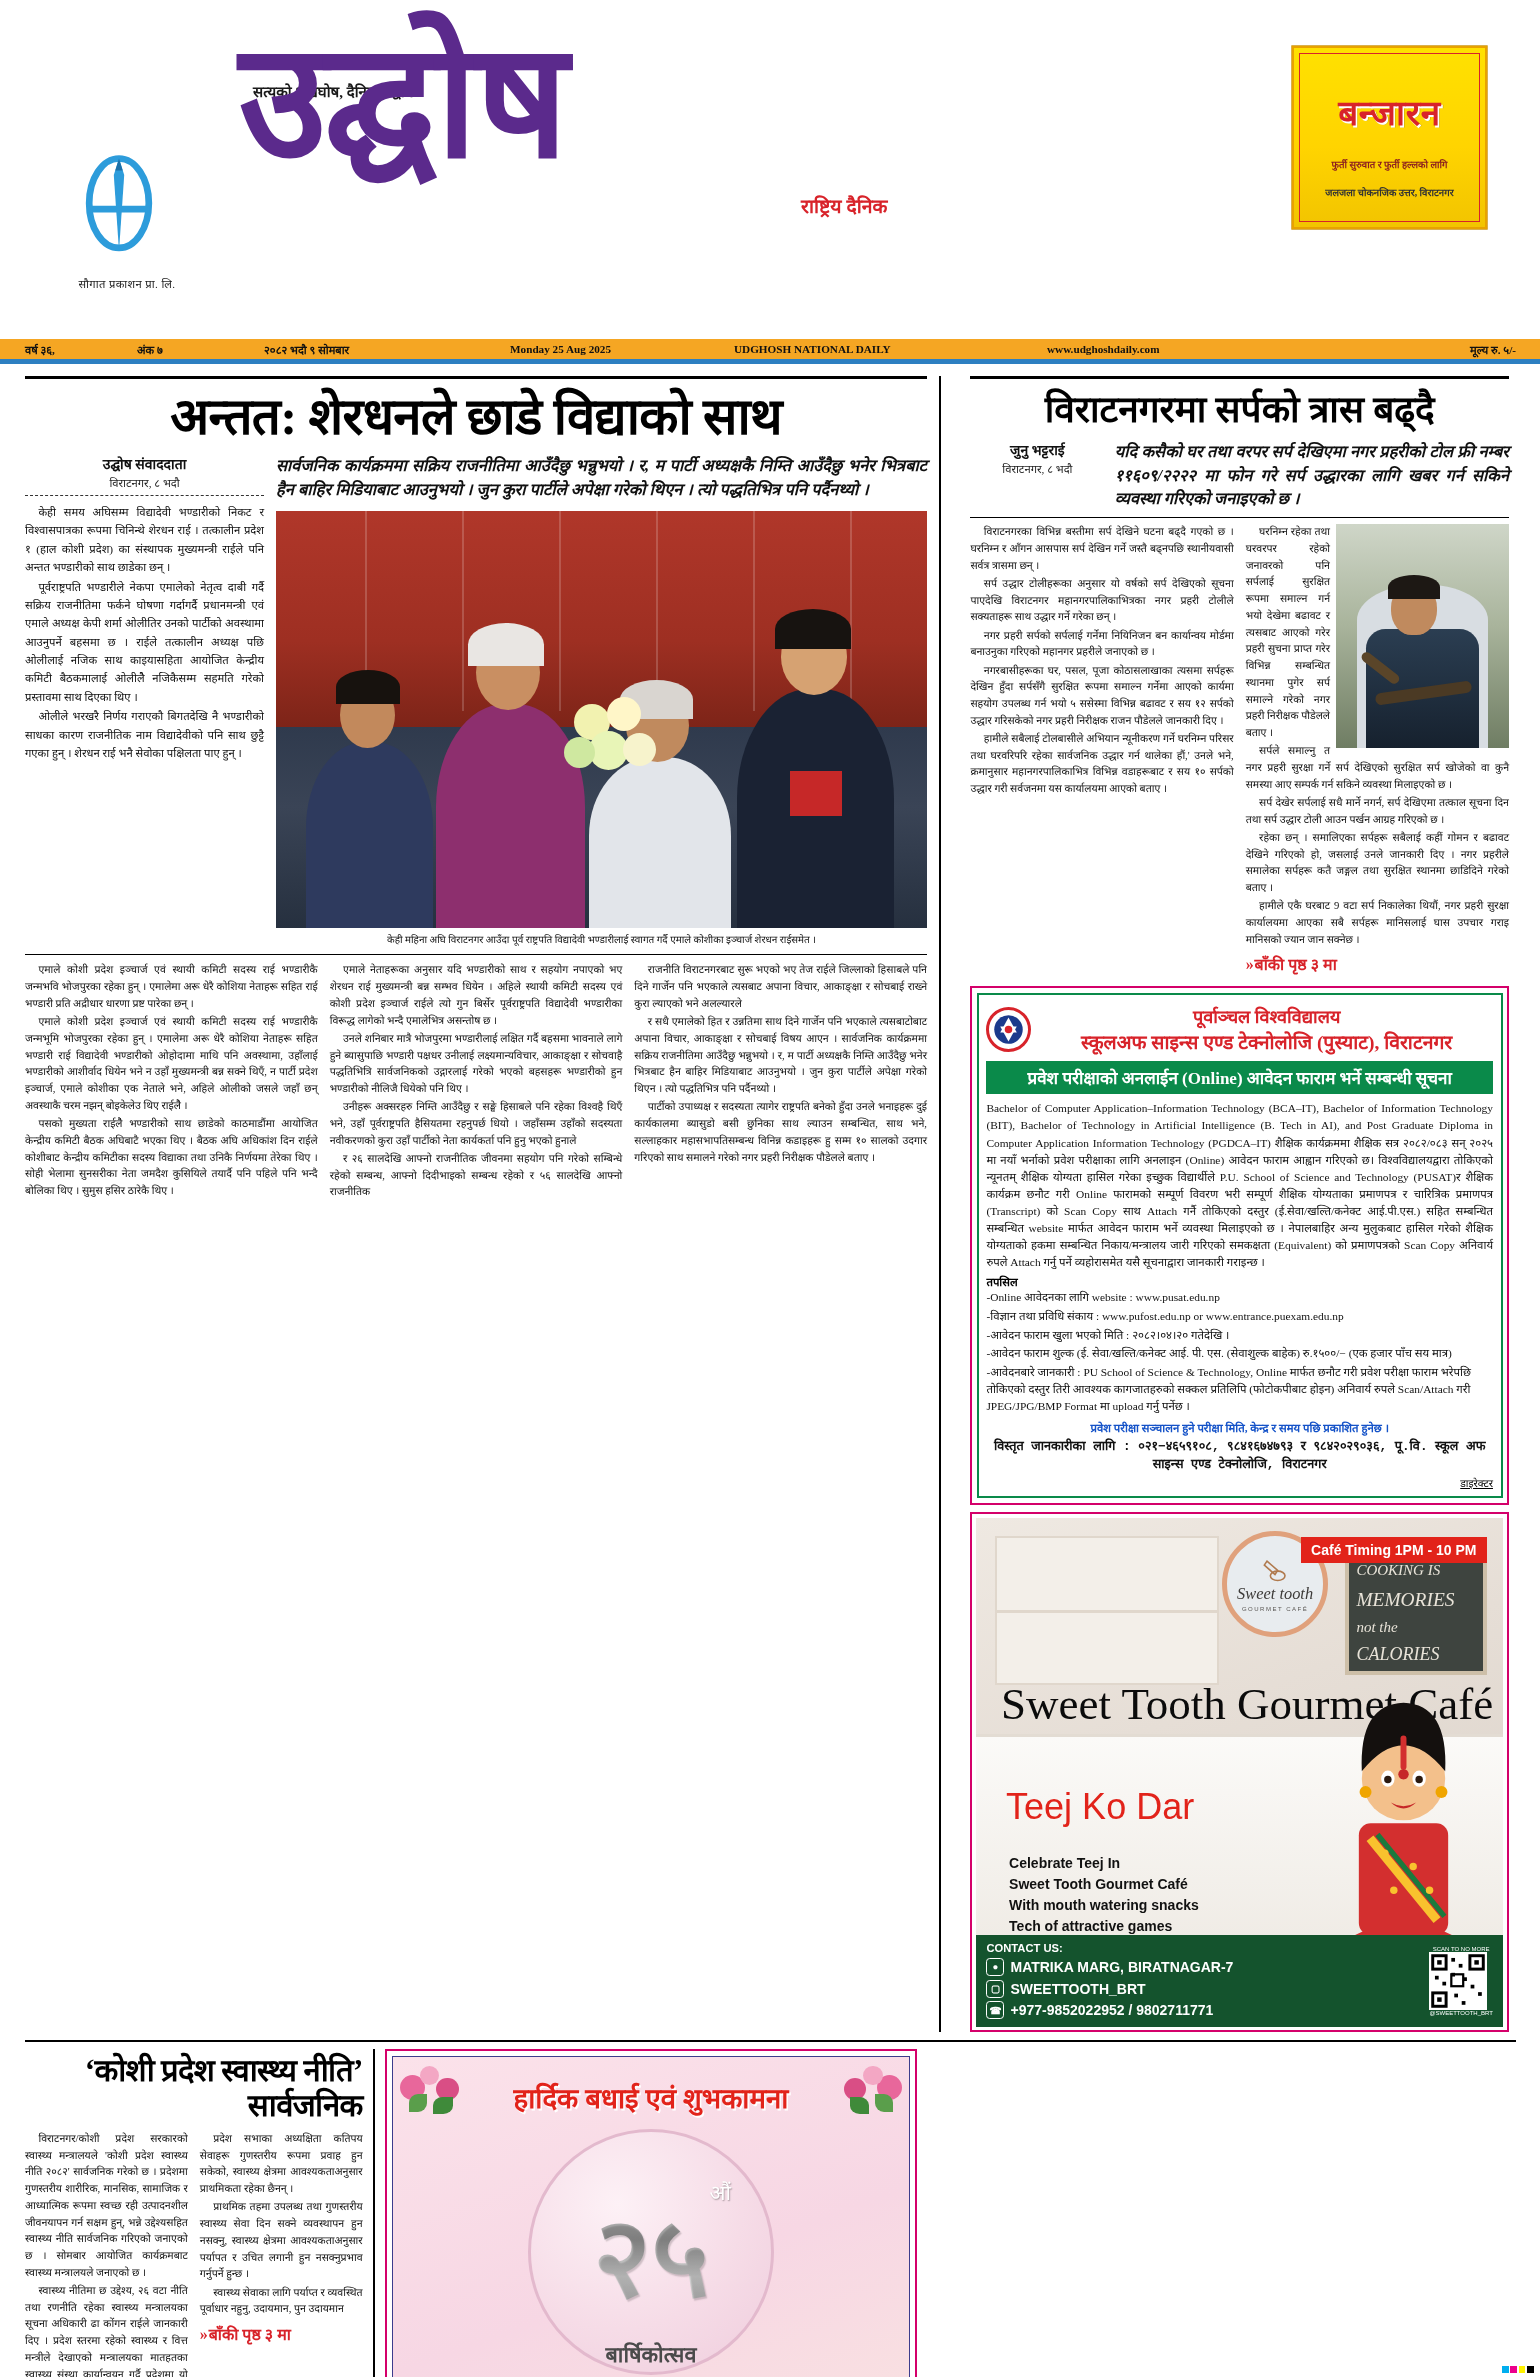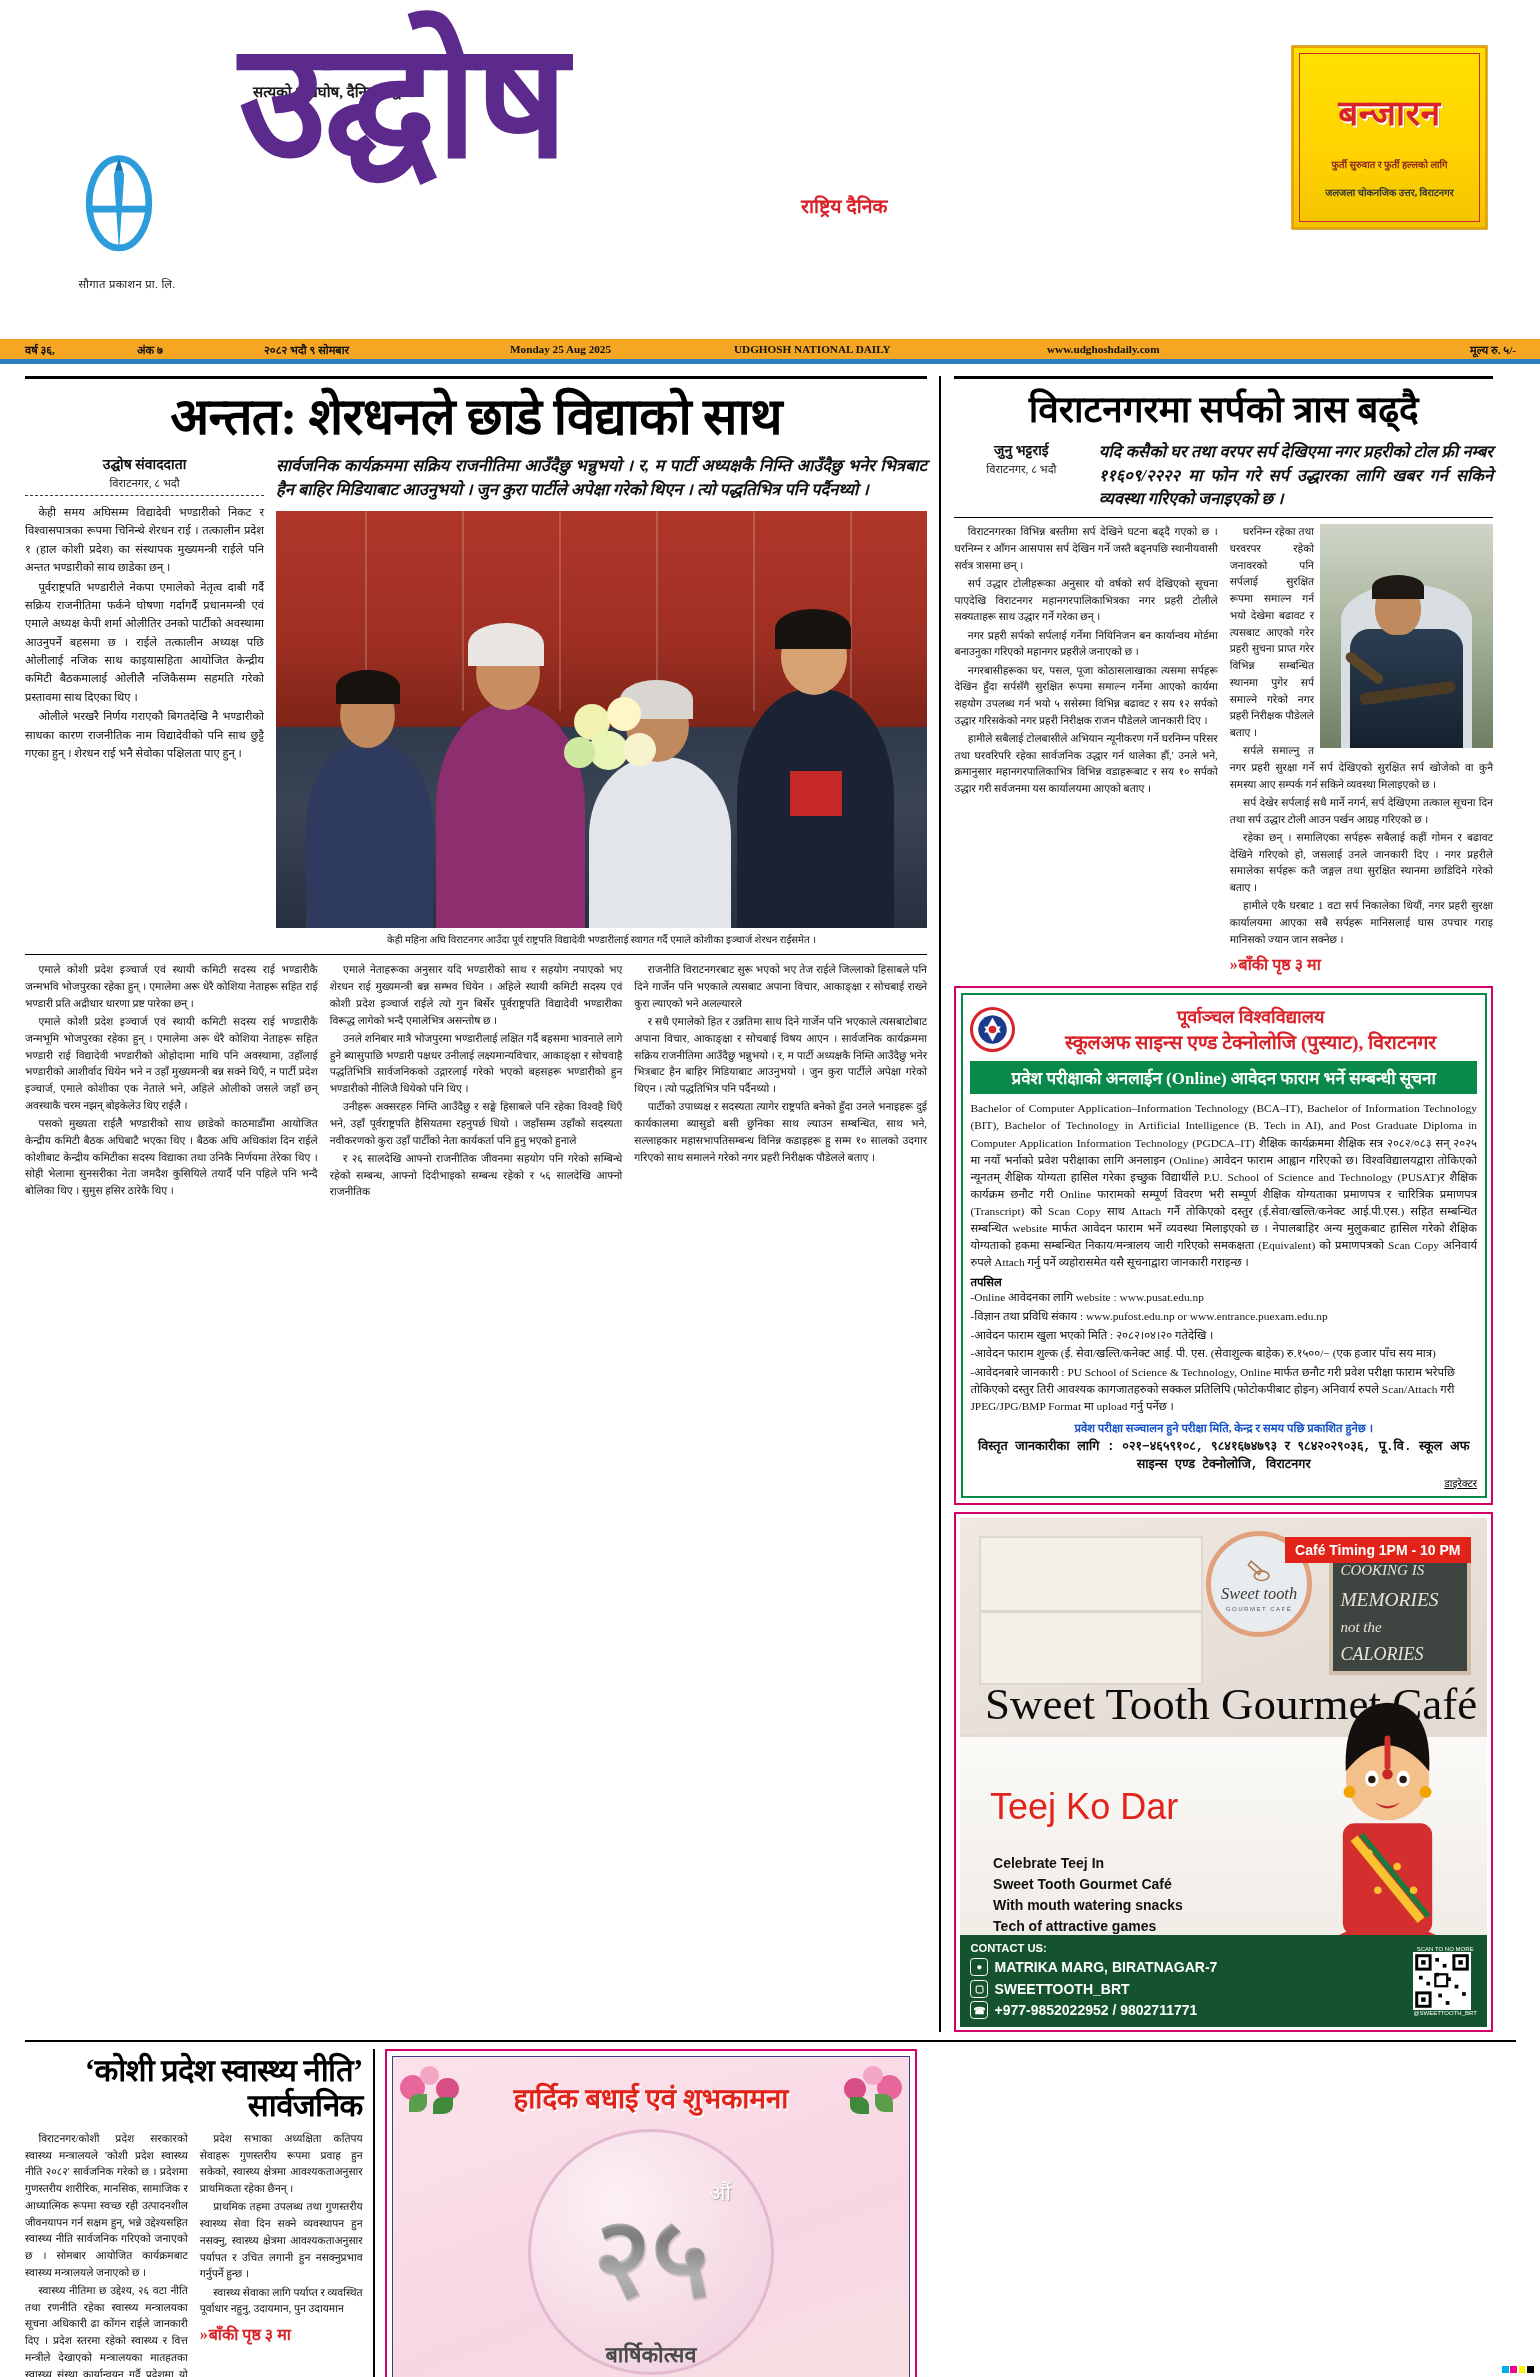--- a/index.html
+++ b/index.html
@@ -125,21 +125,21 @@
   .ib1 { width: 112px; }
   .ib2 { width: 127px; }
   .ib3 { width: 246px; }
   .ib4 { width: 224px; }
   .ib5 { width: 313px; }
   .ib6 { width: 298px; }
   .ib7 { flex:1; text-align: right; }
 
   
   .content { position: relative; padding: 12px 25px 0 25px; }
-  .row-top { display: flex; gap: 0; }
+  .row-top { display: flex; gap: 16px; }
   .col-left { width: 916px; border-right: 2.2px solid #000; padding-right: 12px; }
   .col-right { width: 552px; padding-left: 13.4px; }
 
   .rule-top { border-top: 3px solid #000; margin-bottom: 10.4px; }
   .rule-thin { border-top: 1.5px solid #000; }
 
   h1.headline {
     font-family: "Liberation Serif", serif;
     font-weight: bold;
     font-size: 51px;
@@ -499,21 +499,21 @@
               <div class="snake-body"></div>
               <div class="snake-face"></div>
               <div class="snake-hair"></div>
               <div class="snake-snake"></div>
               <div class="snake-snake2"></div>
             </div>
             <p>घरनिम्न रहेका तथा घरवरपर रहेको जनावरको पनि सर्पलाई सुरक्षित रूपमा समाल्न गर्न भयो देखेमा बढावट र त्यसबाट आएको गरेर प्रहरी सुचना प्राप्त गरेर विभिन्न सम्बन्धित स्थानमा पुगेर सर्प समाल्ने गरेको नगर प्रहरी निरीक्षक पौडेलले बताए ।</p>
             <p>सर्पले समाल्नु त नगर प्रहरी सुरक्षा गर्ने सर्प देखिएको सुरक्षित सर्प खोजेको वा कुनै समस्या आए सम्पर्क गर्न सकिने व्यवस्था मिलाइएको छ ।</p>
             <p>सर्प देखेर सर्पलाई सधै मार्ने नगर्न, सर्प देखिएमा तत्काल सूचना दिन तथा सर्प उद्धार टोली आउन पर्खन आग्रह गरिएको छ ।</p>
             <p>रहेका छन् । समालिएका सर्पहरू सबैलाई कहीं गोमन र बढावट देखिने गरिएको हो, जसलाई उनले जानकारी दिए । नगर प्रहरीले समालेका सर्पहरू कतै जङ्गल तथा सुरक्षित स्थानमा छाडिदिने गरेको बताए ।</p>
-            <p>हामीले एकै घरबाट 1 वटा सर्प निकालेका थियौं, नगर प्रहरी सुरक्षा कार्यालयमा आएका सबै सर्पहरू मानिसलाई घास उपचार गराइ मानिसको ज्यान जान सक्नेछ ।</p>
+            <p>हामीले एकै घरबाट 9 वटा सर्प निकालेका थियौं, नगर प्रहरी सुरक्षा कार्यालयमा आएका सबै सर्पहरू मानिसलाई घास उपचार गराइ मानिसको ज्यान जान सक्नेछ ।</p>
             <div class="more-link">
               <span class="chev">»</span><span>बाँकी पृष्ठ ३ मा</span>
             </div>
           </div>
         </div>
 
         <div class="univ-ad" style="margin-top:9px">
           <div class="univ-inner">
             <div class="univ-head">
               <div class="univ-seal">

